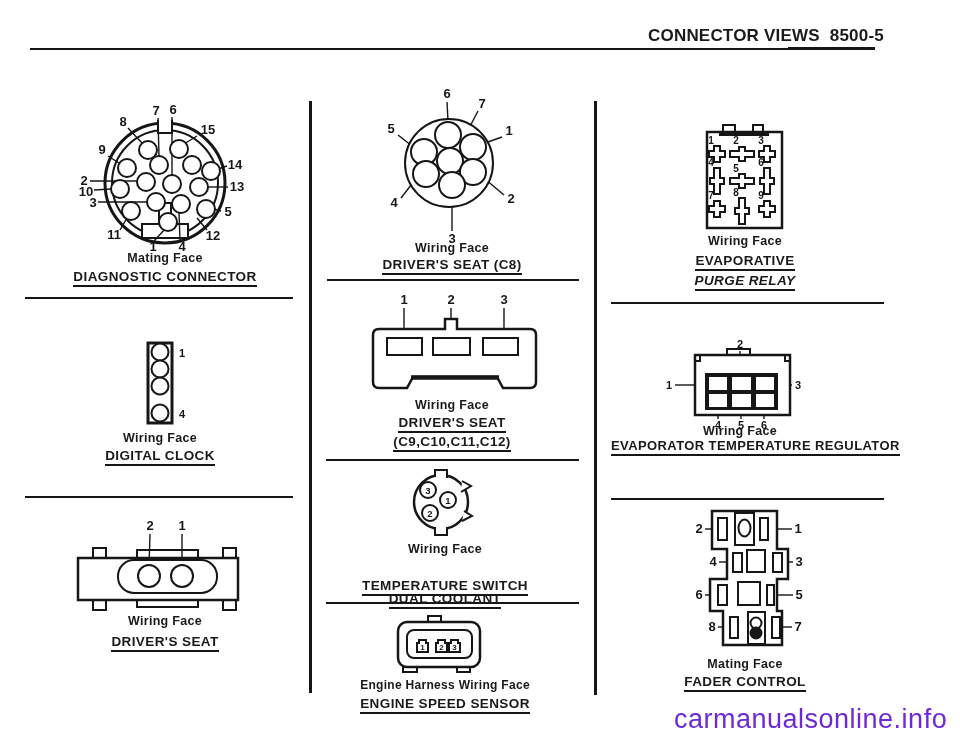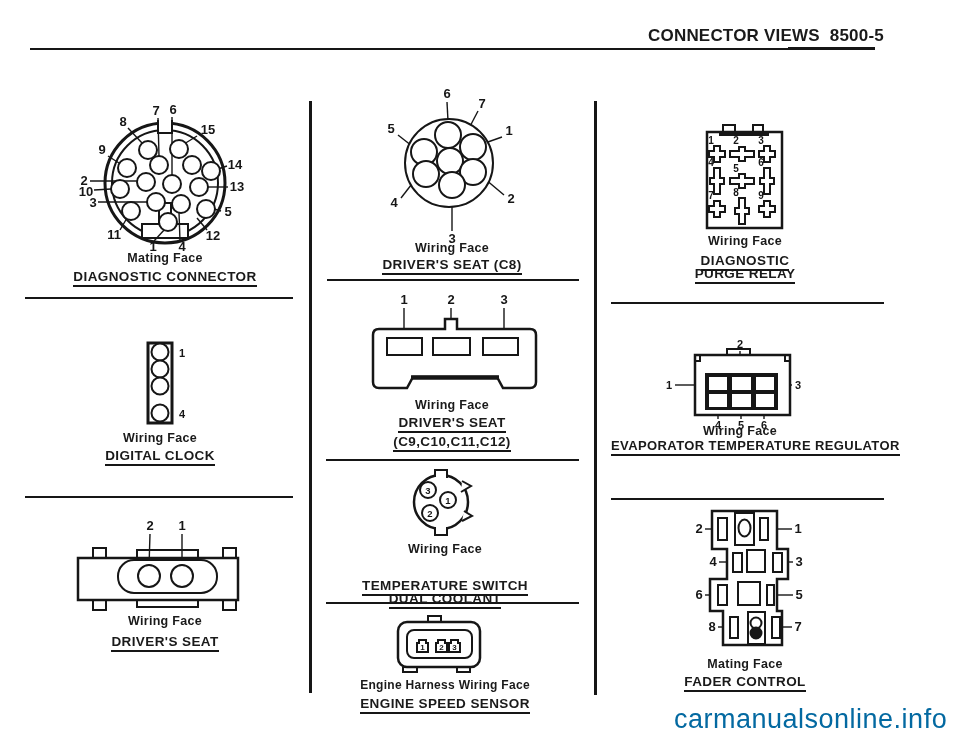--- a/index.html
+++ b/index.html
@@ -7,21 +7,21 @@
     position:relative;width:960px;height:746px;background:#ffffff;
     font-family:"Liberation Sans",sans-serif;color:#1a1a1a;overflow:hidden;
     margin:0 auto;
   }
   .rule{position:absolute;background:#161616;}
   .cap{position:absolute;text-align:center;font-weight:bold;font-size:12.5px;letter-spacing:.3px;white-space:nowrap;}
   .ttl{position:absolute;text-align:center;font-weight:bold;font-size:13.5px;letter-spacing:.4px;white-space:nowrap;}
   .ttl span{display:inline-block;border-bottom:2px solid #161616;padding-bottom:1px;}
   #hdr{position:absolute;top:26px;left:648px;font-weight:bold;font-size:17px;letter-spacing:.2px;}
   #hdr .num{margin-left:10px;}
-  #watermark{position:absolute;left:674px;top:704px;font-size:27px;color:#0369a1;letter-spacing:.5px;}
+  #watermark{position:absolute;left:674px;top:704px;font-size:27px;color:#6d28d9;letter-spacing:.5px;}
   svg{position:absolute;overflow:visible;}
   svg text{font-family:"Liberation Sans",sans-serif;font-weight:bold;fill:#161616;text-anchor:middle;font-size:13px;}
   svg .s{stroke:#161616;fill:none;}
   svg .sw3{stroke-width:3;} svg .sw25{stroke-width:2.5;} svg .sw2{stroke-width:2;}
   svg .wf{fill:#ffffff;}
   svg .ld{stroke:#161616;stroke-width:1.4;}
   svg .t11{font-size:11px;} svg .t10{font-size:10px;} svg .t9{font-size:9.5px;} svg .t8{font-size:8px;}
 </style>
 </head>
 <body>
@@ -273,22 +273,22 @@
       <text x="71" y="26" class="t10">3</text>
       <text x="21" y="48" class="t10">4</text>
       <text x="46" y="54" class="t10">5</text>
       <text x="71" y="48" class="t10">6</text>
       <text x="21" y="81" class="t10">7</text>
       <text x="46" y="78" class="t10">8</text>
       <text x="71" y="81" class="t10">9</text>
     </g>
   </svg>
   <div class="cap" style="left:675px;top:234px;width:140px;">Wiring Face</div>
-  <div class="ttl" style="left:665px;top:253px;width:160px;"><span>DIAGNOSTIC</span></div>
-  <div class="ttl" style="left:665px;top:266px;width:160px;"><span>PURGE RELAY</span></div>
+  <div class="ttl" style="left:665px;top:253px;width:160px;"><span>EVAPORATIVE</span></div>
+  <div class="ttl" style="left:665px;top:273px;width:160px;font-style:italic;"><span>PURGE RELAY</span></div>
 
   <svg style="left:655px;top:340px;" width="150" height="92" viewBox="0 0 150 92">
     <g>
       <line class="ld" x1="85" y1="11" x2="85" y2="42"></line>
         <line class="ld" x1="20" y1="45" x2="52" y2="45"></line>
       <line class="ld" x1="137" y1="45" x2="121" y2="45"></line>
         <line class="ld" x1="63" y1="79" x2="63" y2="69"></line>
       <line class="ld" x1="86" y1="79" x2="86" y2="69"></line>
         <line class="ld" x1="109" y1="79" x2="109" y2="69"></line>
     </g>

